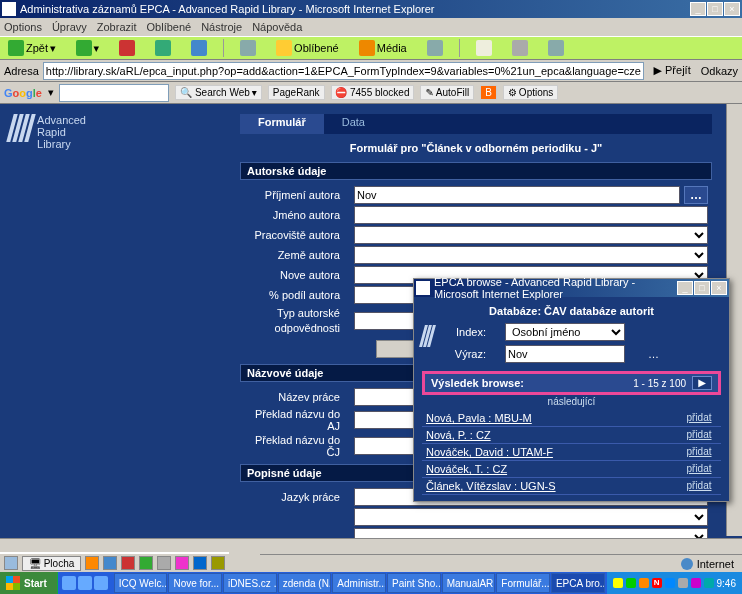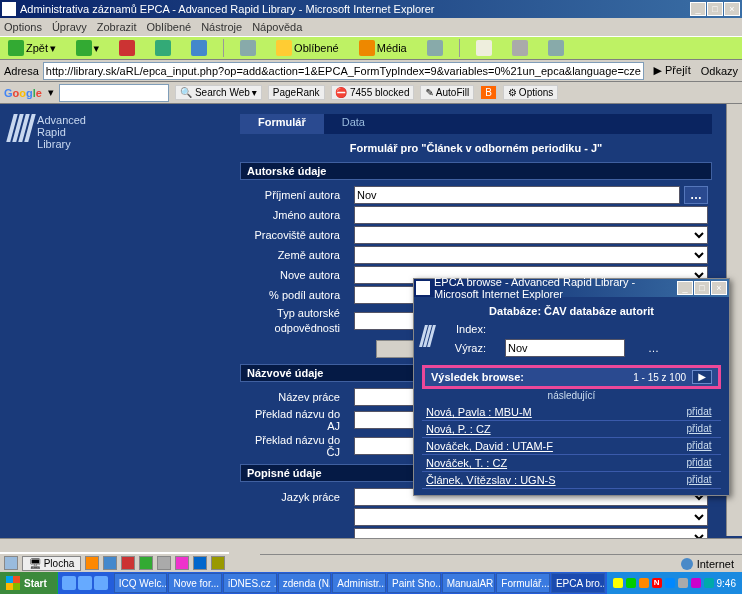--- a/index.html
+++ b/index.html
@@ -300,20 +300,21 @@
   </div>
   <div class="popup-body">
     <div class="db-title">Databáze: ČAV databáze autorit</div>
     <div style="display:flex">
       <div class="arl-logo2" style="flex-direction:column;align-items:flex-start">
         <span class="stripes" style="display:block"><i style="display:inline-block;width:3px;height:22px;background:#c8d8f0;margin-right:1px;transform:skewX(-15deg)"></i><i style="display:inline-block;width:3px;height:22px;background:#c8d8f0;margin-right:1px;transform:skewX(-15deg)"></i><i style="display:inline-block;width:3px;height:22px;background:#c8d8f0;margin-right:1px;transform:skewX(-15deg)"></i></span>
       </div>
       <div style="flex:1">
         <div class="search-row">
           <div class="slbl">Index:</div>
+          <select><option>Osobní jméno</option></select>
         </div>
         <div class="search-row">
           <div class="slbl">Výraz:</div>
           <input value="Nov" style="">
           <div class="ellipsis" style="margin-left:4px">…</div>
         </div>
       </div>
     </div>
 
     <div class="result-hdr">

